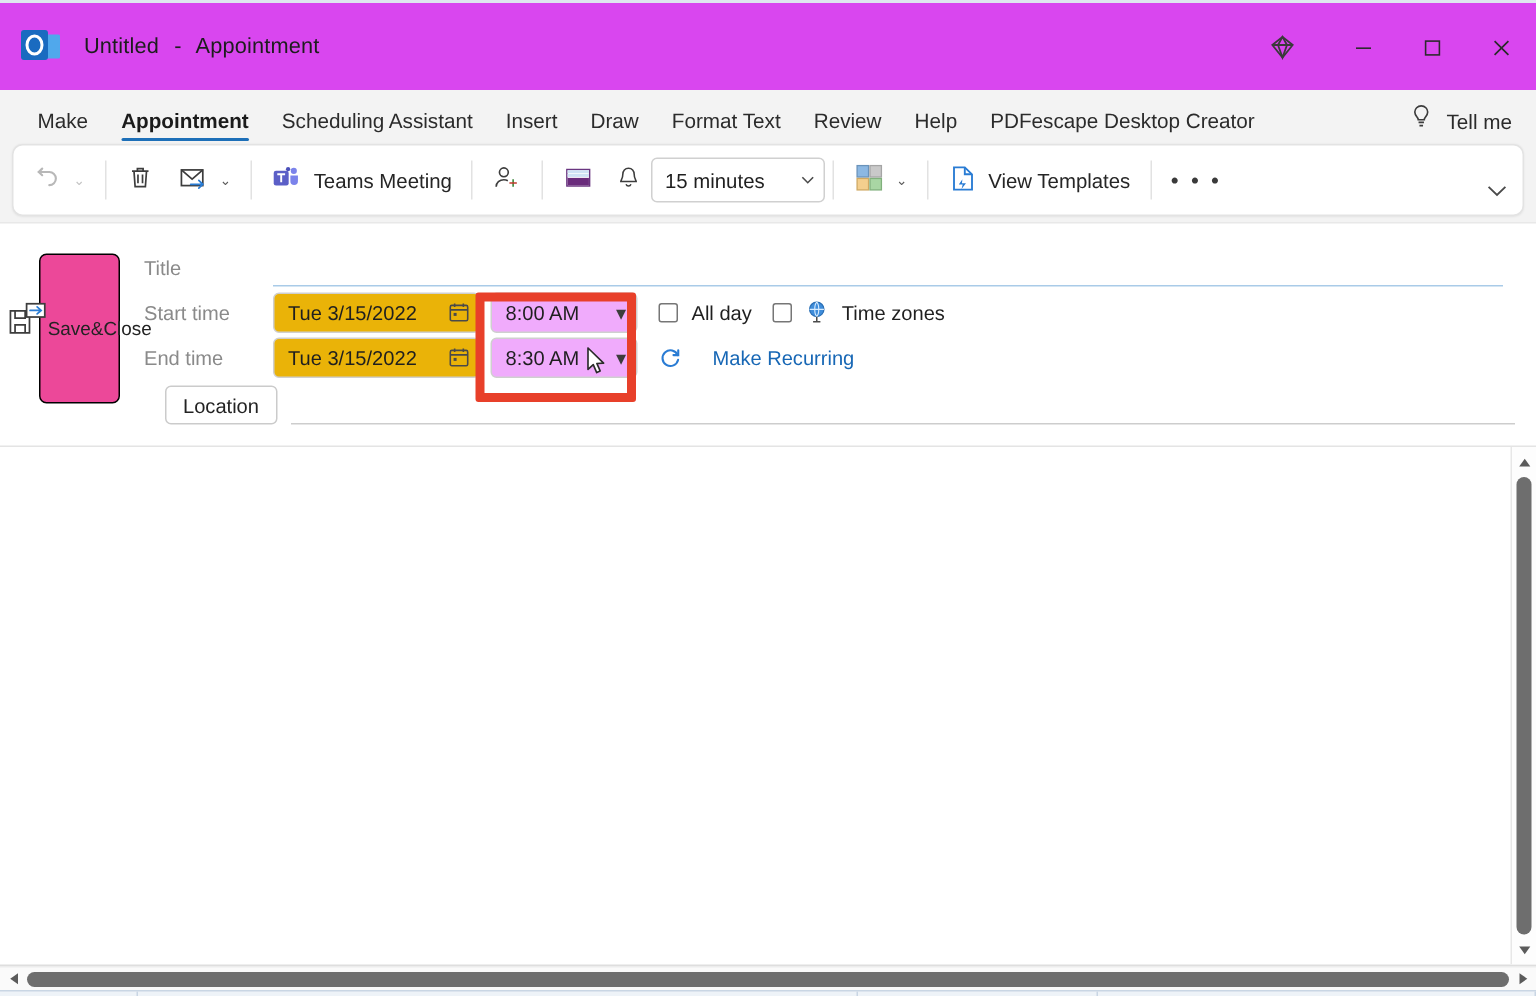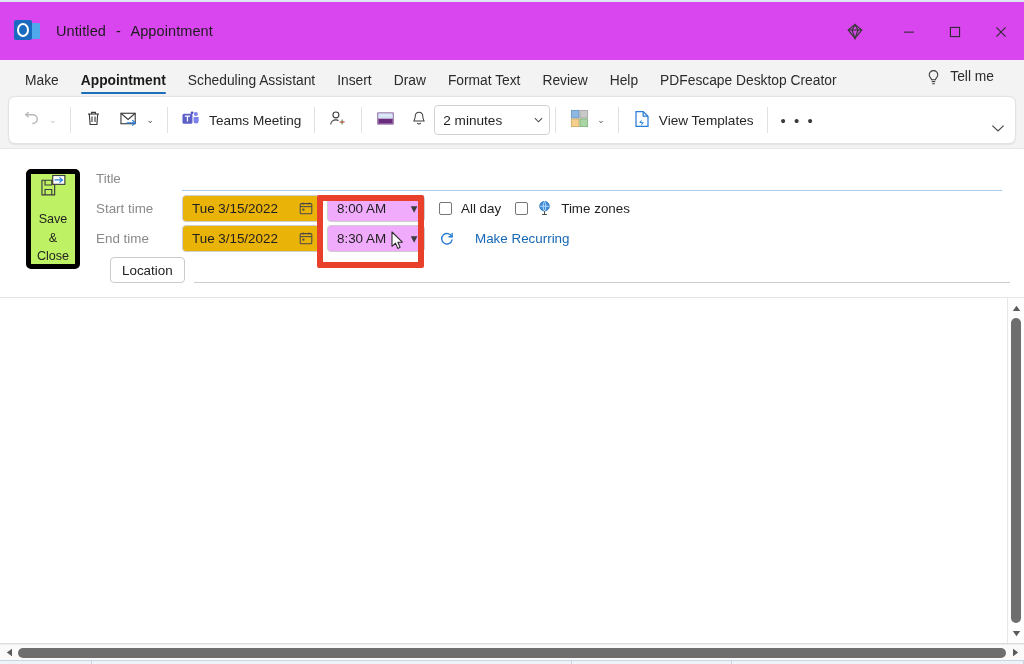--- a/index.html
+++ b/index.html
@@ -76,22 +76,22 @@
     white-space: nowrap; line-height: 1;
     position: relative;
   }
   .tab.active { font-weight: bold; color: #1b1b1b; }
   .tab.active::after {
     content: ""; position: absolute;
     left: 11px; right: 11px; bottom: 2px; height: 2.2px;
     background: #1d6fb8; border-radius: 1px;
   }
   .tellme {
-    display: flex; align-items: flex-start; gap: 9px;
-    position: absolute; right: 30px; bottom: 7px;
+    display: flex; align-items: flex-end; gap: 9px;
+    position: absolute; right: 16px; bottom: 7px;
     font-size: 13.8px; color: #2b2b2b;
   }
 
   
   .ribbon-wrap {
     padding: 0 8px 4px 8px;
     flex: 0 0 52px;
   }
   .ribbon {
     height: 48px;
@@ -144,23 +144,23 @@
     border-bottom: 1px solid #e4e4e4;
     display: flex;
     padding: 14px 0 0 0;
     position: relative;
     flex: 0 0 150px;
     height: 150px;
   }
   .saveclose {
     width: 54px; height: 100px;
     margin-left: 26px; margin-top: 6px;
-    border: 5px solid #000000; border-radius: 5px;
-    background: #bef264;
-    display: flex; flex-direction: column;
+    border: 1px solid #000000; border-radius: 5px;
+    background: #ec4899;
+    display: flex; 
     align-items: center; justify-content: center;
     font-size: 12.6px; color: #232323; line-height: 1.45;
     flex: 0 0 54px;
   }
   .saveclose .sc-ico { margin-bottom: 7px; }
 
   .fieldcol { margin-left: 16px; flex: 1; padding-right: 14px; }
   .frow { display: flex; align-items: center; height: 30px; margin-bottom: 0; }
   .flabel {
     width: 86px; padding-right: 14px;
@@ -417,21 +417,21 @@
       <div class="rb" style="padding:0 6px">
         <span>
           <svg width="18" height="19" viewBox="0 0 20 20" fill="none" stroke="#3d3d3d" stroke-width="1.15">
             <path d="M10 3c-2.6 0-4.2 1.9-4.2 4.4 0 3.4-1.5 4.6-1.5 5.4h11.4c0-.8-1.5-2-1.5-5.4C14.2 4.9 12.6 3 10 3z"></path>
             <path d="M8.2 14.8a1.9 1.9 0 0 0 3.6 0"></path>
           </svg>
         </span>
       </div>
 
       <div class="combo" style="width:116px;">
-        <span class="cval">2 minutes</span>
+        <span class="cval">15 minutes</span>
         <span class="cbtn">
           <svg width="9" height="6" viewBox="0 0 10 6">
               <path d="M1 1 L5 5 L9 1" fill="none" stroke="#4a4a4a" stroke-width="1.2"></path>
             </svg>
         </span>
       </div>
 
       <div class="rsep"></div>
 
       <div class="rb">

